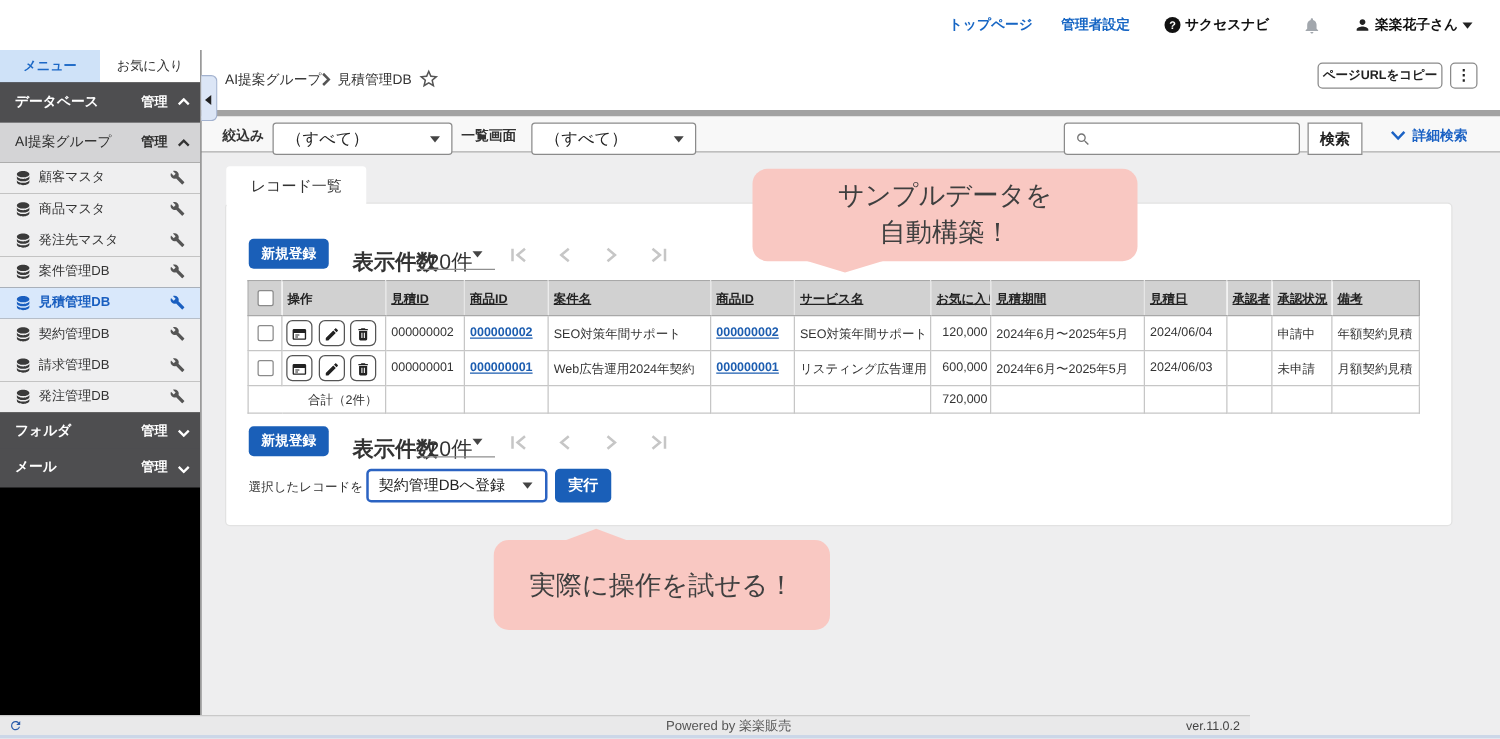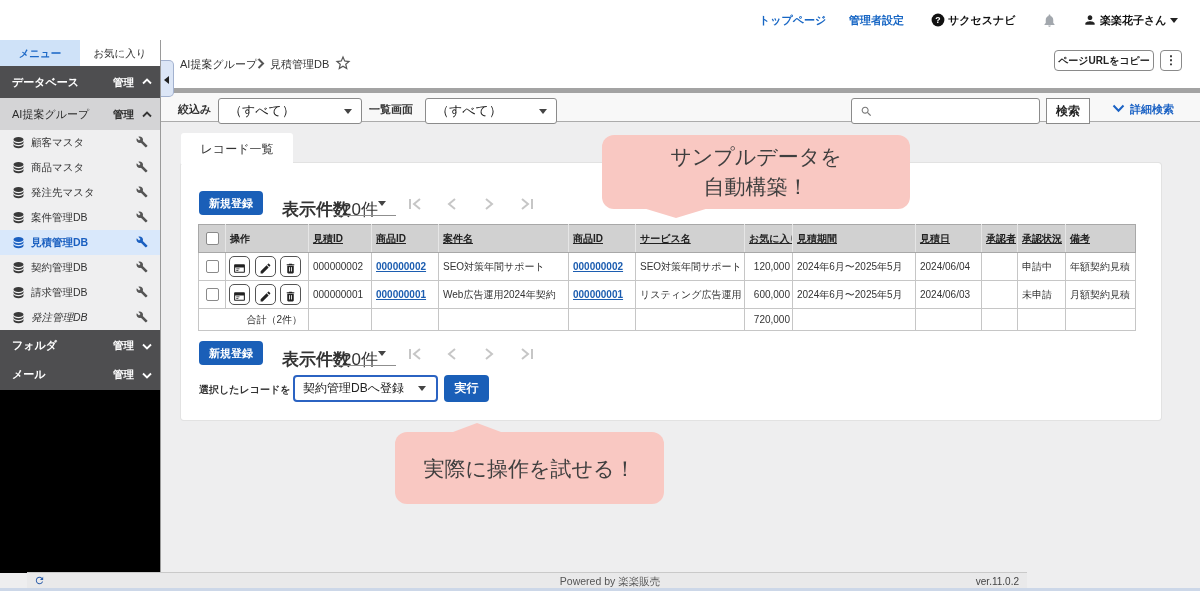--- a/index.html
+++ b/index.html
@@ -44,21 +44,21 @@
 .caret{position:absolute;width:0;height:0;border-left:4.5px solid transparent;border-right:4.5px solid transparent;border-top:5px solid #444;}
 
 #card{position:absolute;left:181px;top:163px;width:980px;height:257px;background:#fff;border-radius:3px;box-shadow:0 0 0 1px #e2e2e2;}
 #rectab{position:absolute;left:181px;top:133px;width:112px;height:31px;background:#fff;border-radius:3px 3px 0 0;font-size:12px;color:#333;text-align:center;line-height:32px;z-index:2;}
 .bluebtn{position:absolute;background:#1a5fb8;border-radius:4px;color:#fff;font-weight:bold;text-align:center;}
 .pgl{position:absolute;font-size:17px;color:#333;}
 
 .callout{position:absolute;background:#f9c8c2;border-radius:12px;color:#3f3f3f;text-align:center;font-size:21px;z-index:8;}
 .tailV{position:absolute;width:0;height:0;z-index:8;}
 
-#footer{position:absolute;left:0;top:572px;width:1000px;height:19px;background:#e9e9ea;border-top:1px solid #c9c9c9;z-index:9;margin-left:27px;}
+#footer{position:absolute;left:0;top:572px;width:1000px;height:19px;background:#e9e9ea;border-top:1px solid #c9c9c9;z-index:9;}
 #footstripe{position:absolute;left:0;top:588px;width:1200px;height:3px;background:#ccd7e8;z-index:10;}
 #footer .c{position:absolute;left:0;width:1166px;text-align:center;font-size:10.5px;color:#555;line-height:17px;}
 #footer .r{position:absolute;right:8px;font-size:10px;color:#444;line-height:17px;}
 </style>
 </head>
 <body>
 <div id="app">
 
 <div id="topbar">
   <span class="tblink" style="left:759px;">トップページ</span>
@@ -151,21 +151,21 @@
       </div>
   <div class="sitem" style="top:240px;">
         <svg class="db" width="15" height="15" viewBox="0 0 24 24" fill="#3a3a3a">
           <path d="M12 3C7.58 3 4 4.79 4 7s3.58 4 8 4 8-1.79 8-4-3.58-4-8-4zM4 9v3c0 2.21 3.58 4 8 4s8-1.79 8-4V9c0 2.21-3.58 4-8 4s-8-1.79-8-4zm0 5v3c0 2.21 3.58 4 8 4s8-1.79 8-4v-3c0 2.21-3.58 4-8 4s-8-1.79-8-4z"></path>
         </svg>
         <span class="lbl">請求管理DB</span>
         <svg class="wr" width="12" height="12" viewBox="0 0 24 24" fill="#555">
           <path d="M22.7 19l-9.1-9.1c.9-2.3.4-5-1.5-6.9-2-2-5-2.4-7.4-1.3L9 6 6 9 1.6 4.7C.4 7.1.9 10.1 2.9 12.1c1.9 1.9 4.6 2.4 6.9 1.5l9.1 9.1c.4.4 1 .4 1.4 0l2.3-2.3c.5-.4.5-1.1.1-1.4z"></path>
         </svg>
       </div>
-  <div class="sitem" style="top:265px;font-style:italic;">
+  <div class="sitem" style="top:265px;">
         <svg class="db" width="15" height="15" viewBox="0 0 24 24" fill="#3a3a3a">
           <path d="M12 3C7.58 3 4 4.79 4 7s3.58 4 8 4 8-1.79 8-4-3.58-4-8-4zM4 9v3c0 2.21 3.58 4 8 4s8-1.79 8-4V9c0 2.21-3.58 4-8 4s-8-1.79-8-4zm0 5v3c0 2.21 3.58 4 8 4s8-1.79 8-4v-3c0 2.21-3.58 4-8 4s-8-1.79-8-4z"></path>
         </svg>
         <span class="lbl">発注管理DB</span>
         <svg class="wr" width="12" height="12" viewBox="0 0 24 24" fill="#555">
           <path d="M22.7 19l-9.1-9.1c.9-2.3.4-5-1.5-6.9-2-2-5-2.4-7.4-1.3L9 6 6 9 1.6 4.7C.4 7.1.9 10.1 2.9 12.1c1.9 1.9 4.6 2.4 6.9 1.5l9.1 9.1c.4.4 1 .4 1.4 0l2.3-2.3c.5-.4.5-1.1.1-1.4z"></path>
         </svg>
       </div>
   <div class="sbar" style="top:290px;height:31px;">
         <span class="t">フォルダ</span>
@@ -344,21 +344,21 @@
     </svg>
 <svg class="abs" style="left:447px;top:347px;z-index:2;" width="10" height="14" viewBox="0 0 10 14">
       <path d="M8 2L2 7l6 5" fill="none" stroke="#c6c6c6" stroke-width="2"></path>
     </svg>
 <svg class="abs" style="left:484px;top:347px;z-index:2;" width="10" height="14" viewBox="0 0 10 14">
       <path d="M2 2l6 5-6 5" fill="none" stroke="#c6c6c6" stroke-width="2"></path>
     </svg>
 <svg class="abs" style="left:520px;top:347px;z-index:2;" width="16" height="14" viewBox="0 0 16 14">
       <path d="M2 2l6 5-6 5M12 2v10" fill="none" stroke="#c6c6c6" stroke-width="2"></path>
     </svg>
-<span class="pgl abs" style="left:199px;top:383px;font-weight:bold;font-size:10px;z-index:2;">選択したレコードを</span>
+<span class="pgl abs" style="left:199px;top:383px;font-weight:normal;font-size:10px;z-index:2;">選択したレコードを</span>
 <div class="abs" style="left:293px;top:375px;width:145px;height:27px;background:#fff;border:2px solid #2b63c2;border-radius:4px;z-index:2;">
   <span class="abs" style="left:8px;top:3px;font-size:12px;color:#222;">契約管理DBへ登録</span>
   <div class="caret" style="right:10px;top:9px;"></div>
 </div>
 <div class="bluebtn" style="left:444px;top:375px;width:45px;height:27px;line-height:27px;font-size:12px;z-index:2;">実行</div>
 
 <div class="callout" style="left:602px;top:135px;width:308px;height:74px;padding-top:7px;line-height:30px;">サンプルデータを<br>自動構築！</div>
 <div class="tailV" style="left:643px;top:208px;border-left:33px solid transparent;border-right:33px solid transparent;border-top:10px solid #f9c8c2;"></div>
 <div class="callout" style="left:395px;top:432px;width:269px;height:72px;padding-top:22px;line-height:30px;">実際に操作を試せる！</div>
 <div class="tailV" style="left:453px;top:423px;border-left:24px solid transparent;border-right:24px solid transparent;border-bottom:9px solid #f9c8c2;"></div>

